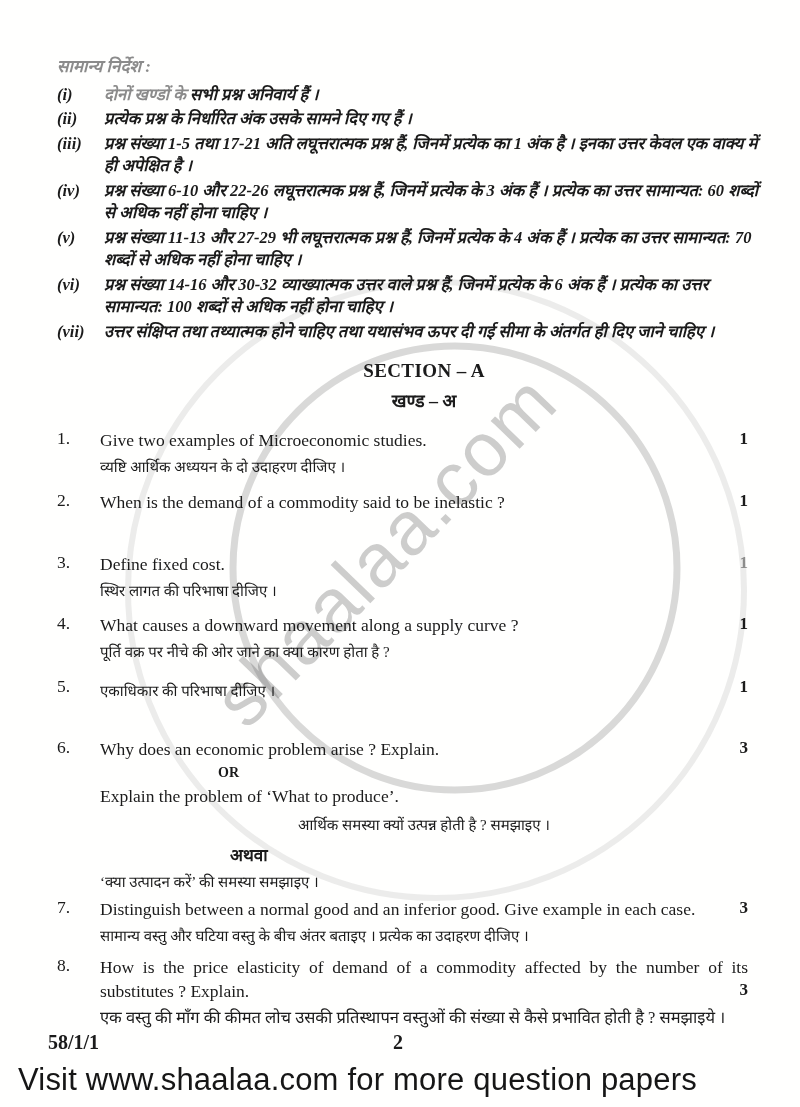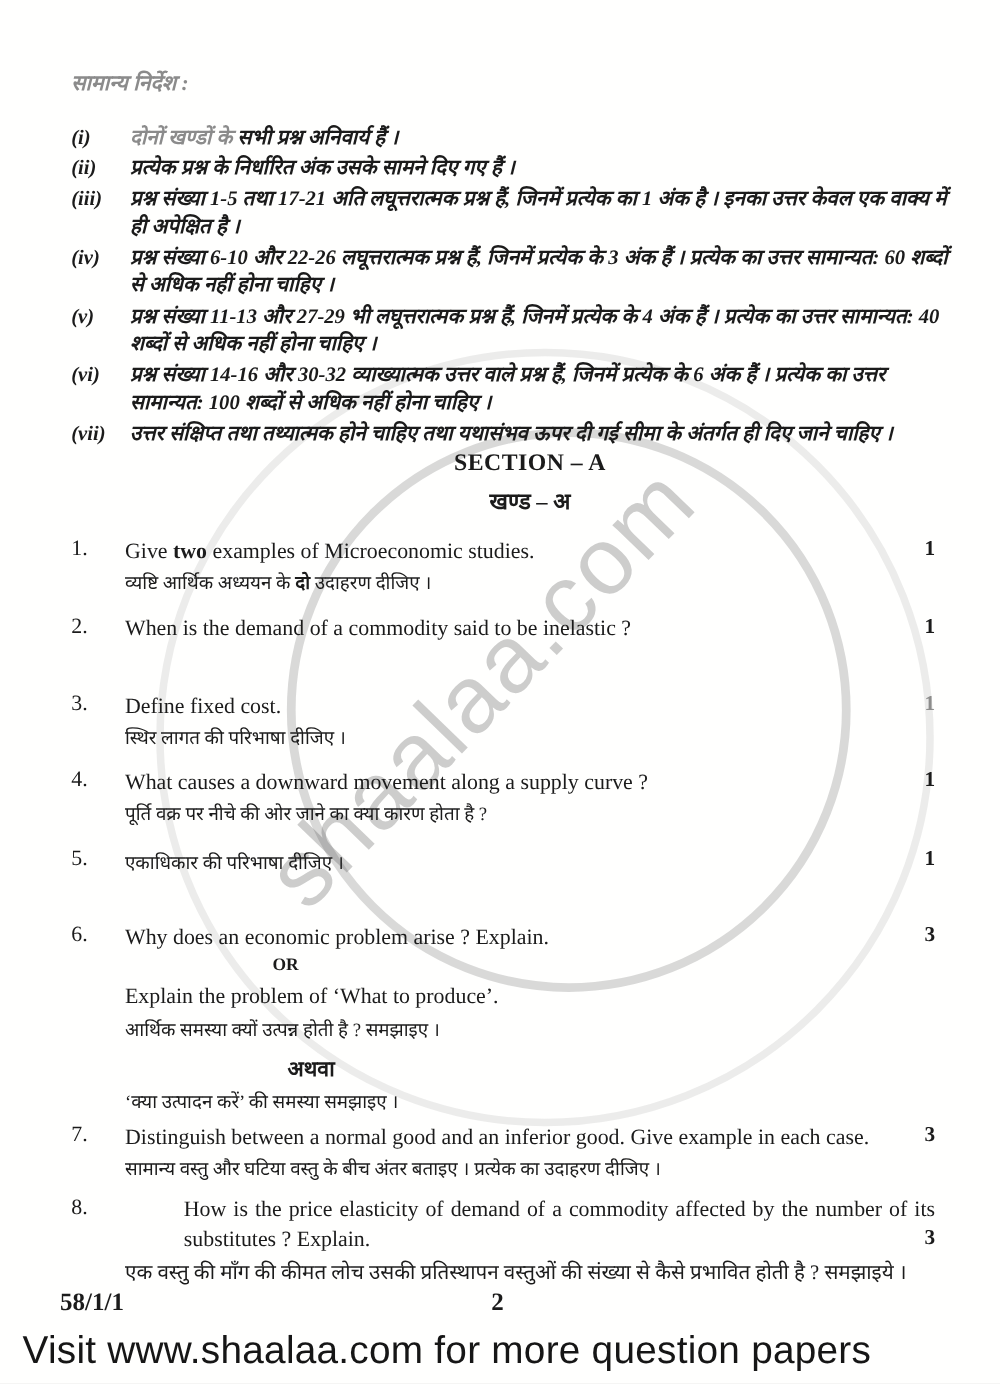--- a/index.html
+++ b/index.html
@@ -25,46 +25,46 @@
     color: rgba(90, 90, 90, 0.30);
     pointer-events: none;
   }
   
   .inst {
     position: absolute; left: 57px; top: 56px; width: 708px;
     font-size: 16.5px; line-height: 22.5px;
     font-style: italic; font-weight: 600;
   }
   .inst b { font-weight: 800; font-style: italic; margin-top: 48px; }
-  .inst-heading { font-size: 17px; margin-bottom: 20px; }
+  .inst-heading { font-size: 17px; margin-bottom: 5px; }
   .faded { color: #6f6f6f; opacity: 0.8; filter: blur(0.4px); }
   .inst-item { display: flex; margin-bottom: 2px; }
   .inst-num { width: 47px; flex: none; }
   .inst-text { flex: 1; }
   
   .section-head {
     position: absolute; left: 100px; right: 52px; top: 360px;
     text-align: center; font-weight: bold;
   }
   .sec-en { font-size: 19px; letter-spacing: 0.4px; }
   .sec-hi { font-size: 18px; margin-top: 6px; }
   
   .q { position: absolute; left: 57px; right: 52px; }
   .q-num { position: absolute; left: 0; top: 0; font-size: 17.5px; }
   .q-body { margin-left: 43px; max-width: 648px; font-size: 17.5px; line-height: 24px; }
-  .q-body b { font-weight: 700; margin-top: 12px; }
+  .q-body b { font-weight: 400; margin-top: 12px; }
   .q-hi { font-size: 15px; margin-top: 3px; }
   .q-marks { position: absolute; right: 0; top: 1px; font-weight: bold; font-size: 17px; }
   .q-marks.smudged { opacity: 0.45; filter: blur(0.5px); }
-  .q8 .q-en { text-align: justify; margin-left: 47px; }
+  .q8 .q-en { text-align: justify; }
   .q8 .q-hi { white-space: nowrap; font-size: 16.5px; }
   .q8 .q-marks { top: 25px; }
   .or-en { font-weight: bold; margin-left: 118px; line-height: 23px; font-size: 14px; }
   .or-hi { font-weight: bold; margin: 8px 0 2px 130px; line-height: 22px; font-size: 17px; }
-  .q-hi-first { margin-top: 5px; }
+  .q-hi-first { margin-top: 5px; text-align: center; }
   
   .footer { position: absolute; left: 48px; right: 52px; top: 1031px; font-weight: bold; font-size: 20px; height: 22px; }
   .paper-code { position: absolute; left: 0; top: 0; }
   .page-num { position: absolute; left: 0; right: 0; top: 0; text-align: center; }
   
   .bottom-note {
     position: absolute; left: 18px; top: 1062px;
     font-family: "Liberation Sans", sans-serif;
     font-size: 31px; color: #161616; letter-spacing: 0.2px;
   }
@@ -98,21 +98,21 @@
       <span class="inst-text">प्रश्न संख्या <b>1-5</b> तथा <b>17-21</b> अति लघूत्तरात्मक प्रश्न हैं, जिनमें प्रत्येक का <b>1</b> अंक है । इनका उत्तर केवल <b>एक वाक्य</b> में ही अपेक्षित है ।</span>
     </div>
 
     <div class="inst-item">
       <span class="inst-num">(iv)</span>
       <span class="inst-text">प्रश्न संख्या <b>6-10</b> और <b>22-26</b> लघूत्तरात्मक प्रश्न हैं, जिनमें प्रत्येक के <b>3</b> अंक हैं । प्रत्येक का उत्तर सामान्यत: <b>60</b> शब्दों से अधिक नहीं होना चाहिए ।</span>
     </div>
 
     <div class="inst-item">
       <span class="inst-num">(v)</span>
-      <span class="inst-text">प्रश्न संख्या <b>11-13</b> और <b>27-29</b> भी लघूत्तरात्मक प्रश्न हैं, जिनमें प्रत्येक के <b>4</b> अंक हैं । प्रत्येक का उत्तर सामान्यत: <b>40</b> शब्दों से अधिक नहीं होना चाहिए ।</span>
+      <span class="inst-text">प्रश्न संख्या <b>11-13</b> और <b>27-29</b> भी लघूत्तरात्मक प्रश्न हैं, जिनमें प्रत्येक के <b>4</b> अंक हैं । प्रत्येक का उत्तर सामान्यत: <b>70</b> शब्दों से अधिक नहीं होना चाहिए ।</span>
     </div>
 
     <div class="inst-item">
       <span class="inst-num">(vi)</span>
       <span class="inst-text">प्रश्न संख्या <b>14-16</b> और <b>30-32</b> व्याख्यात्मक उत्तर वाले प्रश्न हैं, जिनमें प्रत्येक के <b>6</b> अंक हैं । प्रत्येक का उत्तर सामान्यत: <b>100</b> शब्दों से अधिक नहीं होना चाहिए ।</span>
     </div>
 
     <div class="inst-item">
       <span class="inst-num">(vii)</span>
       <span class="inst-text">उत्तर संक्षिप्त तथा तथ्यात्मक होने चाहिए तथा यथासंभव ऊपर दी गई सीमा के अंतर्गत ही दिए जाने चाहिए ।</span>

